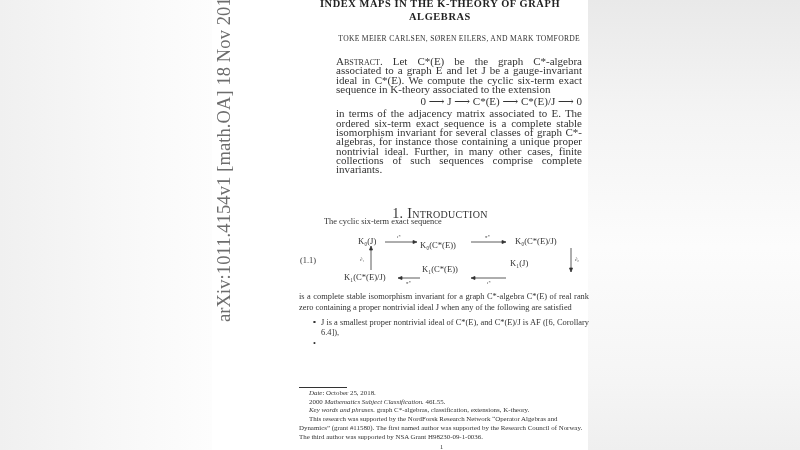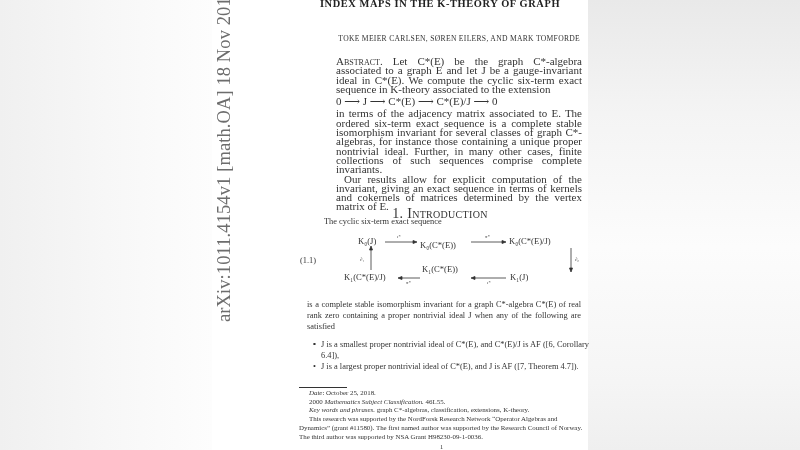--- a/index.html
+++ b/index.html
@@ -34,39 +34,39 @@
   }
   .authors {
     position:absolute; left:300px; width:280px; top:34px;
     text-align:right; font-size:7.6px; letter-spacing:0.3px; color:#333;
   }
   .abstract {
     position:absolute; left:336px; width:246px; top:57px;
     font-size:11px; line-height:9.3px; color:#333; text-align:justify;
   }
   .abstract .sc { font-variant: small-caps; }
-  .abstract .eq { text-align:left; margin:3px 0 3px 0; }
+  .abstract .eq { text-align:right; margin:3px 0 3px 0; }
   .abstract p { margin:0; }
   .abstract .indent { text-indent:8px; }
   .section-title {
     position:absolute; left:300px; width:280px; top:206px;
     text-align:center; font-size:14px; font-variant:small-caps; letter-spacing:0.3px; color:#333;
   }
   .intro-line {
     position:absolute; left:324px; top:217px; font-size:8.4px; color:#333;
   }
   .diagram { position:absolute; left:280px; top:230px; width:310px; height:60px; font-size:8.6px; color:#333; }
   .diagram .node { position:absolute; white-space:nowrap;text-align:right; }
   .diagram .lab { position:absolute; font-size:4.8px; color:#444; font-style:italic; }
   .diagram .eqno { position:absolute; left:20px; top:26px; font-size:8.4px; }
   .body-text {
     position:absolute; left:299px; width:290px; top:292px;
     font-size:8.4px; line-height:10.8px; color:#333; text-align:justify;
   }
-  .body-text p { margin:8px; }
+  .body-text p { margin:0; }
   .bullets { margin:4px 0 0 0; padding:0; list-style:none; }
   .bullets li { position:relative; padding-left:22px; margin:0; }
   .bullets li .dot { position:absolute; left:14px; top:0; }
   .footrule { position:absolute; left:299px; top:387px; width:48px; height:0; border-top:1px solid #333; }
   .footnotes {
     position:absolute; left:299px; width:290px; top:389px;
     font-size:6.9px; line-height:8.7px; color:#333;
   }
   .footnotes p { margin:0; padding-left:10px; }
   .footnotes p.support { padding-left:0; text-indent:10px; }
@@ -78,32 +78,32 @@
 
 <div class="side-left"></div>
 <div class="side-right"></div>
 
 <div class="page"></div>
 
 <div class="arxiv-stamp">arXiv:1011.4154v1  [math.OA]  18 Nov 2010</div>
 
 <div class="title">
   <div>INDEX MAPS IN THE K-THEORY OF GRAPH</div>
+  <div>ALGEBRAS</div>
 </div>
 
 <div class="authors">TOKE MEIER CARLSEN, SØREN EILERS, AND MARK TOMFORDE</div>
 
 <div class="abstract">
   <p>
     <span class="sc">Abstract.</span>
     <span>Let C*(E) be the graph C*-algebra associated to a graph E and let J be a gauge-invariant ideal in C*(E). We compute the cyclic six-term exact sequence in K-theory associated to the extension</span>
   </p>
   <div class="eq">0 ⟶ J ⟶ C*(E) ⟶ C*(E)/J ⟶ 0</div>
   <p>in terms of the adjacency matrix associated to E. The ordered six-term exact sequence is a complete stable isomorphism invariant for several classes of graph C*-algebras, for instance those containing a unique proper nontrivial ideal. Further, in many other cases, finite collections of such sequences comprise complete invariants.</p>
-  <p class="indent">Our results allow for explicit computation of the invariant, giving an exact sequence in terms of kernels and cokernels of matrices determined by the vertex matrix of E.</p>
 </div>
 
 <div class="section-title">1. Introduction</div>
 <div class="intro-line">The cyclic six-term exact sequence</div>
 
 <div class="diagram">
   <svg width="310" height="60" style="position:absolute;left:0;top:0">
     <g stroke="#333" stroke-width="0.8" fill="#333">
       <line x1="105" y1="12" x2="135" y2="12"></line>
         <polygon points="137,12 133,10.5 133,13.5"></polygon>
@@ -115,38 +115,38 @@
         <polygon points="191,48 195,46.5 195,49.5"></polygon>
       <line x1="140" y1="48" x2="120" y2="48"></line>
         <polygon points="118,48 122,46.5 122,49.5"></polygon>
       <line x1="91" y1="40" x2="91" y2="18"></line>
         <polygon points="91,16 89.5,20 92.5,20"></polygon>
     </g>
   </svg>
   <span class="eqno">(1.1)</span>
   <span class="node" style="left:78px;top:6px">K₀(J)</span>
   <span class="node" style="left:140px;top:10px">K₀(C*(E))</span>
-  <span class="node" style="left:229px;top:6px">K₀(C*(E)/J)</span>
+  <span class="node" style="left:235px;top:6px">K₀(C*(E)/J)</span>
   <span class="node" style="left:64px;top:42px">K₁(C*(E)/J)</span>
   <span class="node" style="left:142px;top:34px">K₁(C*(E))</span>
-  <span class="node" style="left:230px;top:42px">K₁(J)</span>
+  <span class="node" style="left:230px;top:28px">K₁(J)</span>
   <span class="lab" style="left:117px;top:4px">ι*</span>
   <span class="lab" style="left:205px;top:4px">π*</span>
   <span class="lab" style="left:295px;top:27px">∂₀</span>
   <span class="lab" style="left:207px;top:50px">ι*</span>
   <span class="lab" style="left:126px;top:50px">π*</span>
   <span class="lab" style="left:80px;top:27px">∂₁</span>
 </div>
 
 <div class="body-text">
   <p>is a complete stable isomorphism invariant for a graph C*-algebra C*(E) of real rank zero containing a proper nontrivial ideal J when any of the following are satisfied</p>
   <ul class="bullets">
     <li><span class="dot">•</span></li>
     <li><span class="dot">•</span><span>J is a smallest proper nontrivial ideal of C*(E), and C*(E)/J is AF ([6, Corollary 6.4]),</span></li>
-    <li><span class="dot">•</span><span>J is a largest proper nontrivial ideal of C*(E), and J is AF ([7, Theorem 4.7]).</span></li>
+    <li><span class="dot">•</span></li>
   </ul>
 </div>
 
 <div class="footrule"></div>
 <div class="footnotes">
   <p><i>Date</i><span>: October 25, 2018.</span></p>
   <p><span>2000 </span><i>Mathematics Subject Classification.</i><span> 46L55.</span></p>
   <p><i>Key words and phrases.</i><span> graph C*-algebras, classification, extensions, K-theory.</span></p>
   <p class="support">This research was supported by the NordForsk Research Network “Operator Algebras and Dynamics” (grant #11580). The first named author was supported by the Research Council of Norway. The third author was supported by NSA Grant H98230-09-1-0036.</p>
 </div>

